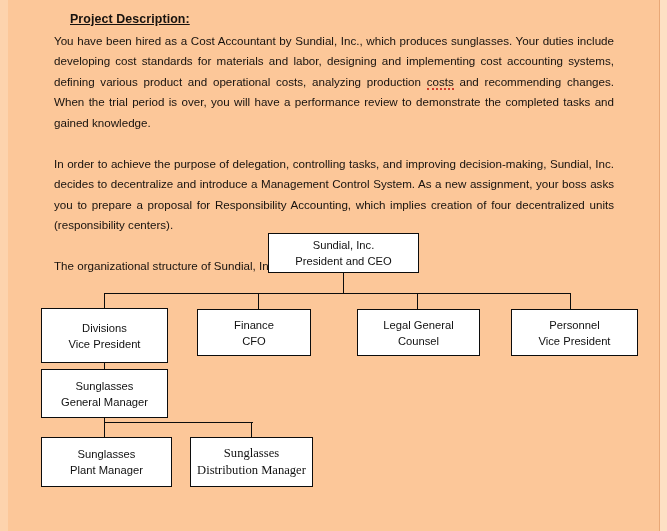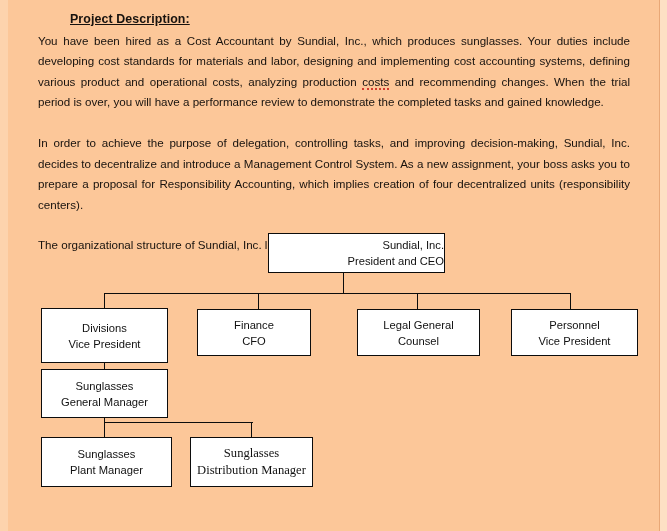--- a/index.html
+++ b/index.html
@@ -54,21 +54,21 @@
   .doc-title {
     font-weight: bold;
     text-decoration: underline;
     font-size: 12.4px;
     display: block;
     margin-bottom: 1px;
     letter-spacing: .1px;
     padding-left: 32px;
   }
   p.para {
-    margin: 0;
+    margin: 16px;
     text-align: justify;
     text-justify: inter-word;
   }
   p.para.p1 { margin-top: 0px; }
   p.para.p2 { margin-top: 20px; }
   p.para.p3 { margin-top: 20px; text-align: left; }
 
   .misspell {
     border-bottom: 2px dotted #d23b2e;
     padding-bottom: 0px;
@@ -128,21 +128,21 @@
 
     <p class="para p1"><span>You have been hired as a Cost Accountant by Sundial, Inc., which produces sunglasses. Your duties include developing cost standards for materials and labor, designing and implementing cost accounting systems, defining various product and operational costs, analyzing production </span><span class="misspell">costs</span><span> and recommending changes. When the trial period is over, you will have a performance review to demonstrate the completed tasks and gained knowledge.</span></p>
 
     <p class="para p2">In order to achieve the purpose of delegation, controlling tasks, and improving decision-making, Sundial, Inc. decides to decentralize and introduce a Management Control System. As a new assignment, your boss asks you to prepare a proposal for Responsibility Accounting, which implies creation of four decentralized units (responsibility centers).</p>
 
     <p class="para p3">The organizational structure of Sundial, Inc. looks as follows:</p>
   </div>
 
   <div id="orgchart">
 
-    <div class="node" style="left:268px; top:233px; width:177px; height:40px;align-items:flex-end;">
+    <div class="node" style="left:268px; top:233px; width:151px; height:40px;">
       <span class="ln">Sundial, Inc.</span>
       <span class="ln">President and CEO</span>
     </div>
 
     <div class="connector v" style="left:343px; top:273px; height:21px;"></div>
     <div class="connector h" style="left:104px; top:293px; width:467px;"></div>
 
     <div class="connector v" style="left:104px; top:293px; height:16px;"></div>
     <div class="connector v" style="left:258px; top:293px; height:16px;"></div>
     <div class="connector v" style="left:417px; top:293px; height:16px;"></div>

